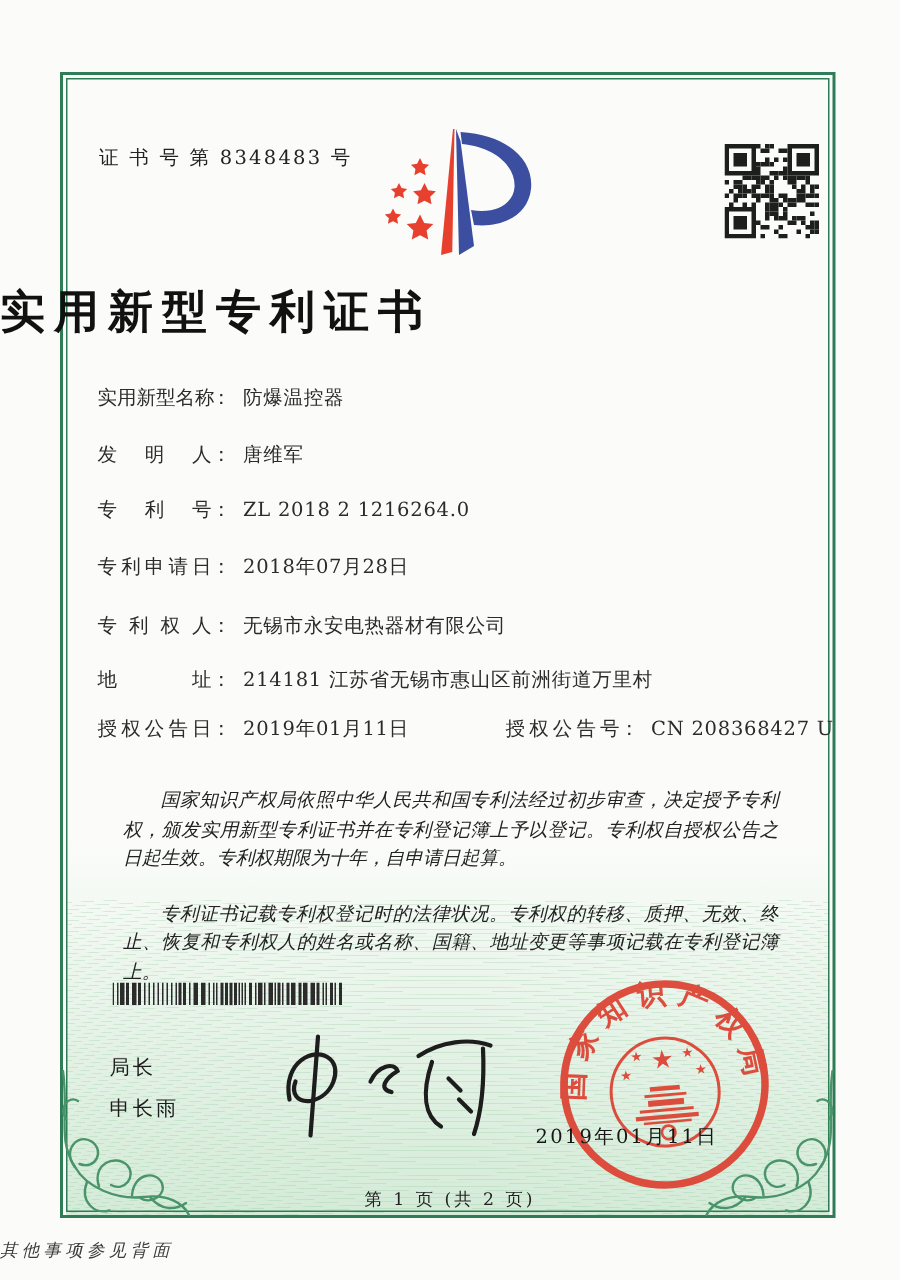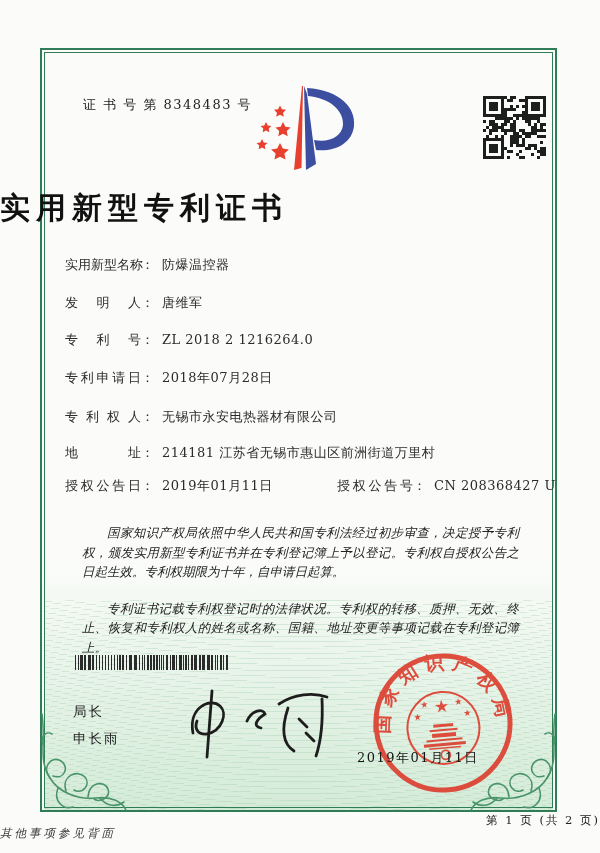--- a/index.html
+++ b/index.html
@@ -26,21 +26,21 @@
     background:linear-gradient(180deg, rgba(228,243,229,0) 0%, rgba(223,240,225,.55) 35%, rgba(210,234,214,.95) 100%);
     pointer-events:none;
   }
   .waves{
     position:absolute; left:44px; top:600px; width:509px; height:210px;
     background:repeating-radial-gradient(130% 95% at 50% 230%, rgba(140,195,152,.5) 0 1px, rgba(0,0,0,0) 1.5px 8px);
     opacity:.55; pointer-events:none;
   }
   .cert-no{
     position:absolute; left:66px; top:96px;
-    font-size:13px; letter-spacing:1.5px; color:#222;margin-left:17px;
+    font-size:13px; letter-spacing:1.5px; color:#222;
   }
   .logo{position:absolute; left:250px; top:80px; width:118px; height:98px;}
   .qr{position:absolute; left:483px; top:96px; width:63px; height:63px;}
   .title{
     position:absolute; left:0; top:188px; width:100%;
     text-align:left; font-size:30px; font-weight:700;
     letter-spacing:6px; color:#111;
   }
   .fields{position:absolute; left:65px; top:0; width:472px; font-size:13px;}
   .row{position:absolute; left:0; width:472px; white-space:nowrap;}
@@ -59,22 +59,22 @@
   .barcode{position:absolute; left:75px; top:655px; width:155px; height:15px;}
   .officer{position:absolute; left:73px; top:703px; font-size:13.5px; letter-spacing:2px; color:#1c1c1c;}
   .officer div{margin-bottom:9px;}
   .signature{position:absolute; left:175px; top:681px; width:165px; height:88px;}
   .seal{position:absolute; left:368px; top:648px; width:150px; height:150px; opacity:.92; transform:rotate(-5deg);}
   .seal-date{
     position:absolute; left:357px; top:749px; font-size:13px;
     letter-spacing:1.5px; color:#161616;
   }
   .page-no{
-    position:absolute; left:0; top:792px; width:100%; text-align:right;
-    font-size:11.5px; letter-spacing:2px; color:#222;margin-top:21px;
+    position:absolute; left:0; top:792px; width:100%; text-align:center;
+    font-size:11.5px; letter-spacing:2px; color:#222;
   }
   .back-note{
     position:absolute; left:0; top:826px; width:100%; text-align:left;
     font-size:11.5px; letter-spacing:3px; font-style:italic; color:#3c3c3c;
   }
   .corner{position:absolute; width:92px; height:102px;}
   .corner.bl{left:36px; top:712px;}
   .corner.br{left:469px; top:712px; transform:scaleX(-1);}
 </style>
 </head>

